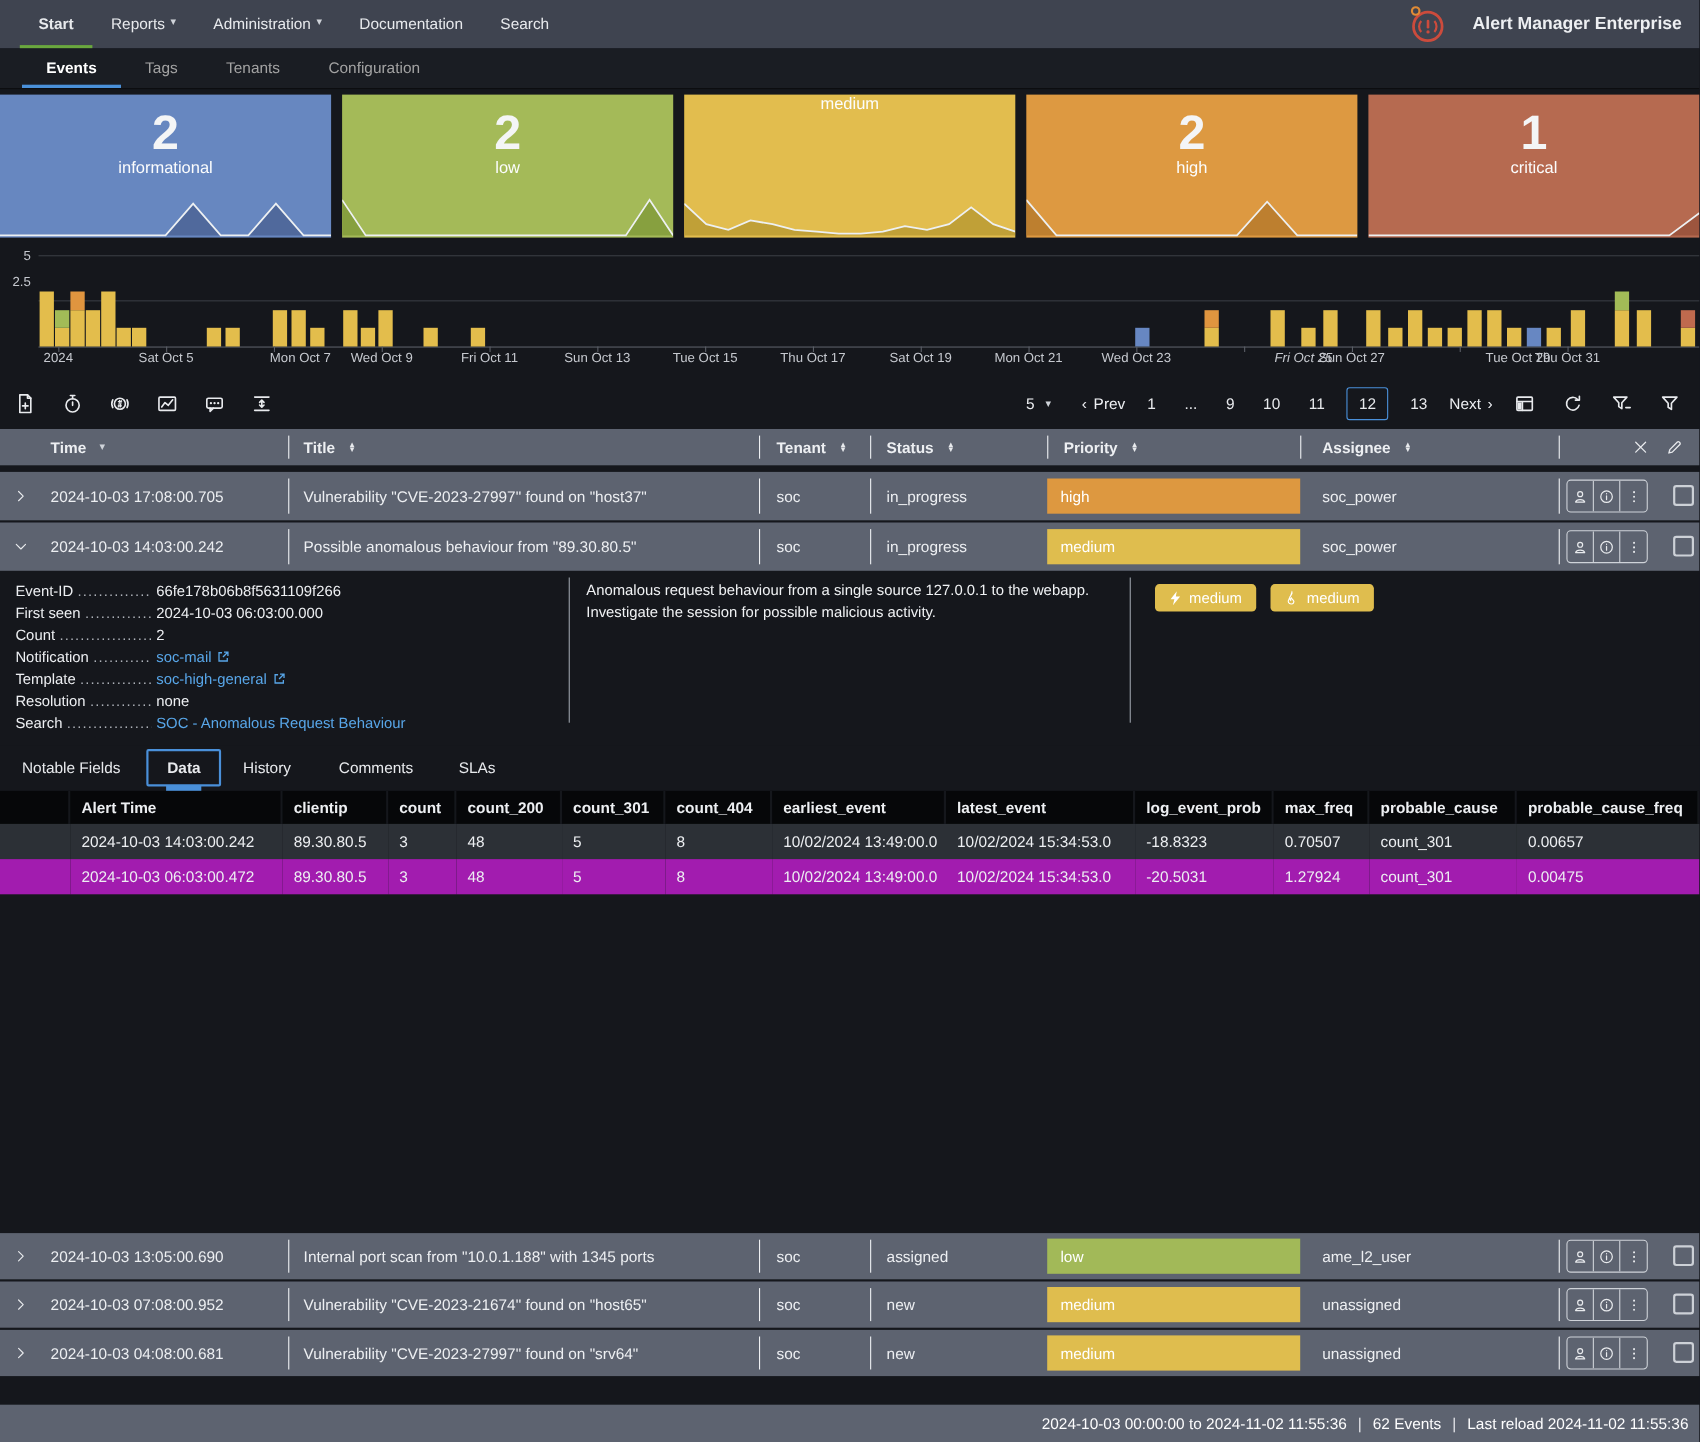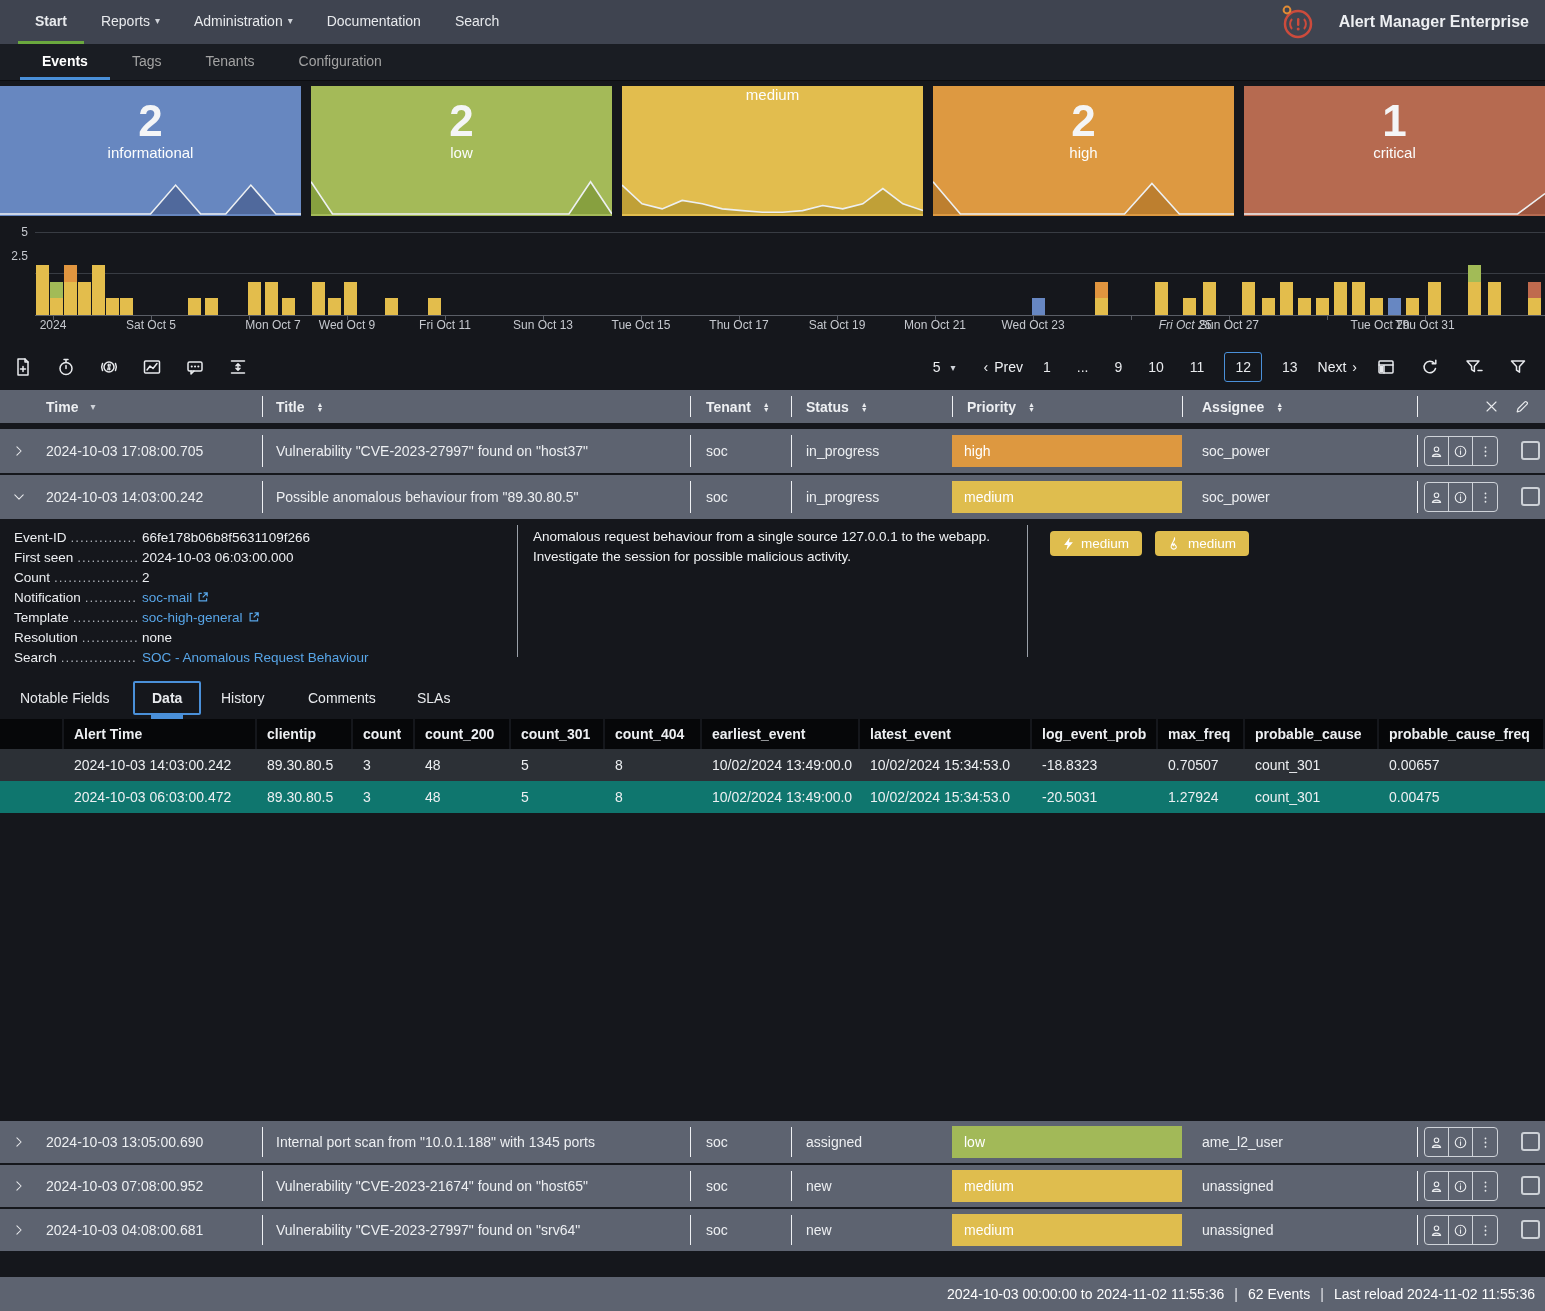--- a/index.html
+++ b/index.html
@@ -83,21 +83,21 @@
   .dtabs { position:absolute; left:0; top:678px; width:1545px; height:40px; display:flex; align-items:center; }
   .dtab { position:absolute; color:#e8eaed; cursor:pointer; }
   .dtab.active { font-weight:bold; border:2px solid #4a90d9; border-radius:2px; padding:7px 17px; }
   .dtab.active::after { content:""; position:absolute; left:25%; bottom:-6px; width:50%; height:5px; background:#4a90d9; }
 
   
   .dtable { position:absolute; left:0; top:719px; width:1545px; }
   .dgrid { display:grid; grid-template-columns:64px 193px 96px 62px 96px 94px 97px 158px 172px 126px 87px 134px 1fr; }
   .dth { background:#060709; height:30px; display:flex; align-items:center; padding-left:10px; border-right:2px solid #15171c; font-weight:bold; white-space:nowrap; overflow:hidden; }
   .drow0 .dtd { background:#2c3036; }
-  .drow1 .dtd { background:#0f766e; }
+  .drow1 .dtd { background:#a21caf; }
   .dtd { height:32px; display:flex; align-items:center; padding-left:10px; white-space:nowrap; overflow:hidden; }
 
   
   .footer { position:absolute; left:0; top:1277px; width:1545px; height:34px; background:#5d6370; display:flex; align-items:center; justify-content:flex-end; gap:10px; padding-right:10px; color:#fdfdfe; }
   .fsep { color:#e3e5e9; }
 </style>
 </head>
 <body>
 
 <div class="topnav">

